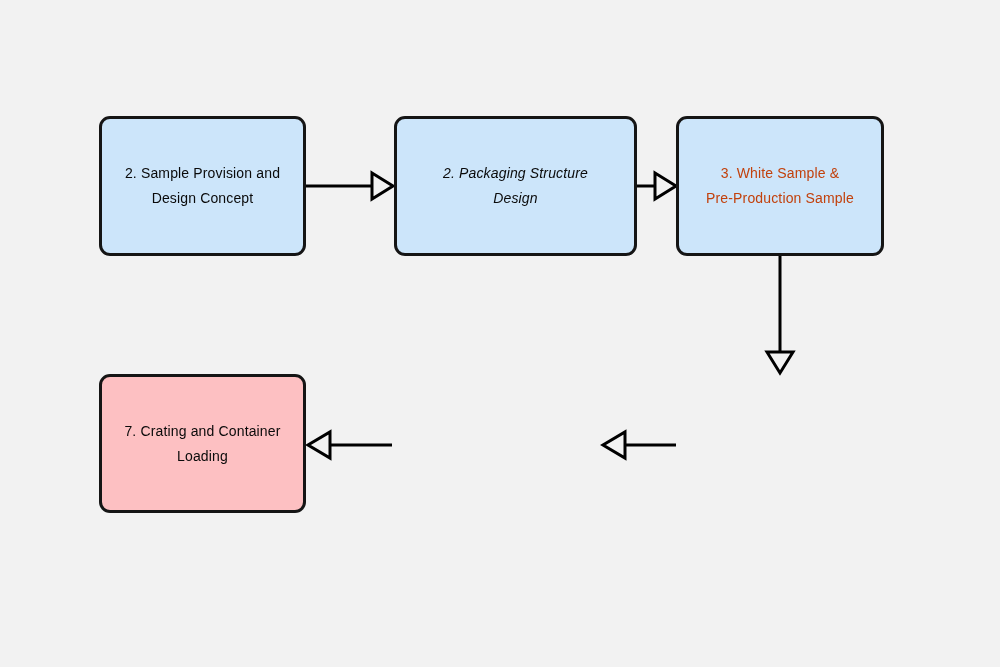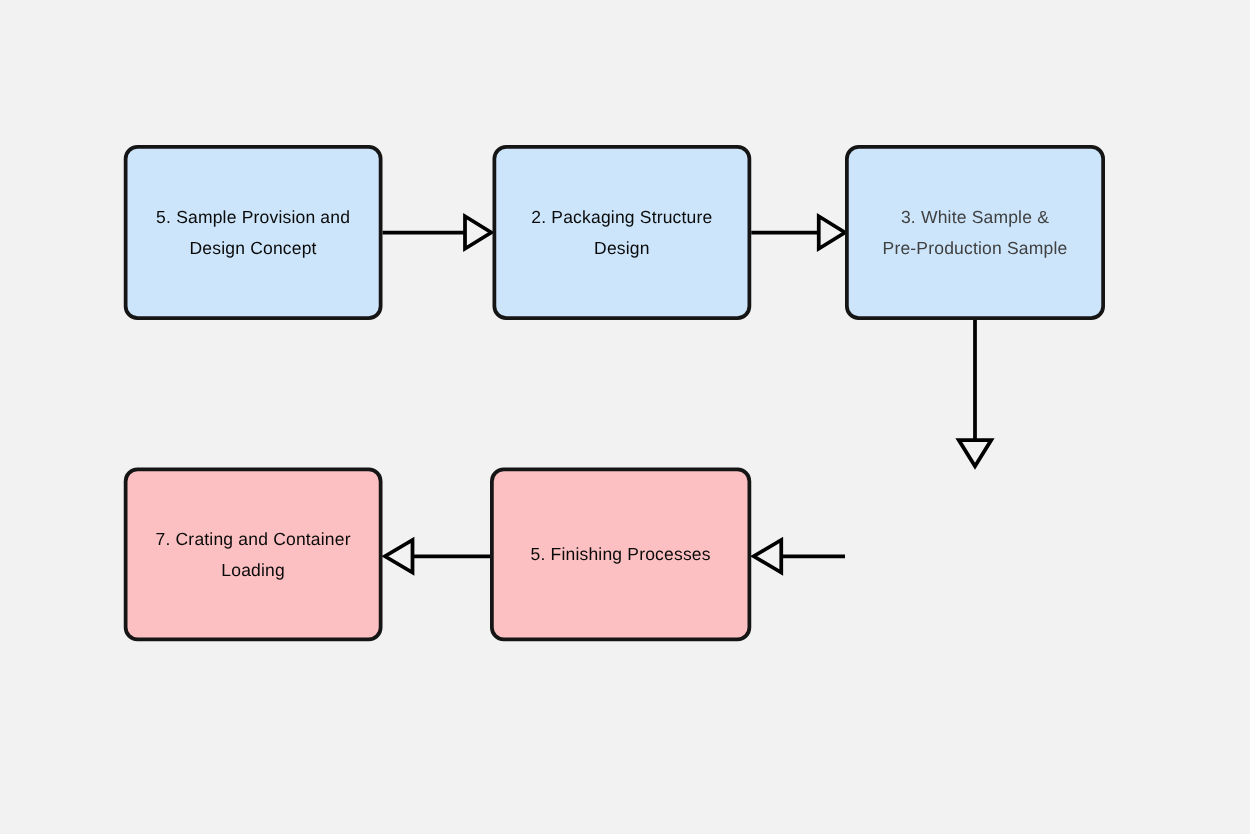--- a/index.html
+++ b/index.html
@@ -31,21 +31,21 @@
   }
   .node-label {
     font-size: 14px;
     line-height: 25px;
     color: #0a0a0a;
     white-space: pre-line;
     letter-spacing: 0.15px;
   }
   
   #node-1 { left: 99px;  top: 116px; width: 207px; height: 140px; }
-  #node-2 { left: 394px; top: 116px; width: 207px; height: 140px; }
+  #node-2 { left: 394px; top: 116px; width: 243px; height: 140px; font-style: italic; }
   #node-3 { left: 676px; top: 116px; width: 208px; height: 140px; }
   
   #node-6 { left: 99px;  top: 374px; width: 207px; height: 139px; }
   #node-5 { left: 392px; top: 374px; width: 209px; height: 139px; }
   #node-4 { left: 676px; top: 374px; width: 208px; height: 139px; }
 
   .edge-layer {
     position: absolute;
     left: 0;
     top: 0;
@@ -81,37 +81,34 @@
       <polygon points="625,432 625,458 603,445" fill="#f2f2f2" stroke="#000000" stroke-width="3" stroke-linejoin="miter"></polygon>
     </g>
 
     <g>
       <line x1="392" y1="445" x2="330" y2="445" stroke="#000000" stroke-width="3"></line>
       <polygon points="330,432 330,458 308,445" fill="#f2f2f2" stroke="#000000" stroke-width="3" stroke-linejoin="miter"></polygon>
     </g>
   </svg>
 
   <div class="node" id="node-1" style="background: rgb(204, 229, 250); border-color: rgb(21, 21, 21);">
-    <span class="node-label" style="color: rgb(10, 10, 10);">5. Sample Provision and
+    <span class="node-label" style="color: rgb(10, 10, 10);">2. Sample Provision and
 Design Concept</span>
   </div>
 
   <div class="node" id="node-2" style="background: rgb(204, 229, 250); border-color: rgb(21, 21, 21);">
     <span class="node-label" style="color: rgb(10, 10, 10);">2.  Packaging Structure
 Design</span>
   </div>
 
   <div class="node" id="node-3" style="background: rgb(204, 229, 250); border-color: rgb(21, 21, 21);">
-    <span class="node-label" style="color: #404040;">3.   White Sample &amp;
+    <span class="node-label" style="color: #c2410c;">3.   White Sample &amp;
 Pre-Production Sample</span>
   </div>
 
 
-  <div class="node" id="node-5" style="background: rgb(253, 192, 194); border-color: rgb(21, 21, 21);">
-    <span class="node-label" style="color: rgb(10, 10, 10);">5. Finishing Processes</span>
-  </div>
 
   <div class="node" id="node-6" style="background: rgb(253, 192, 194); border-color: rgb(21, 21, 21);">
     <span class="node-label" style="color: rgb(10, 10, 10);">7. Crating and Container
 Loading</span>
   </div>
 
 </div>
 
 </body></html>

